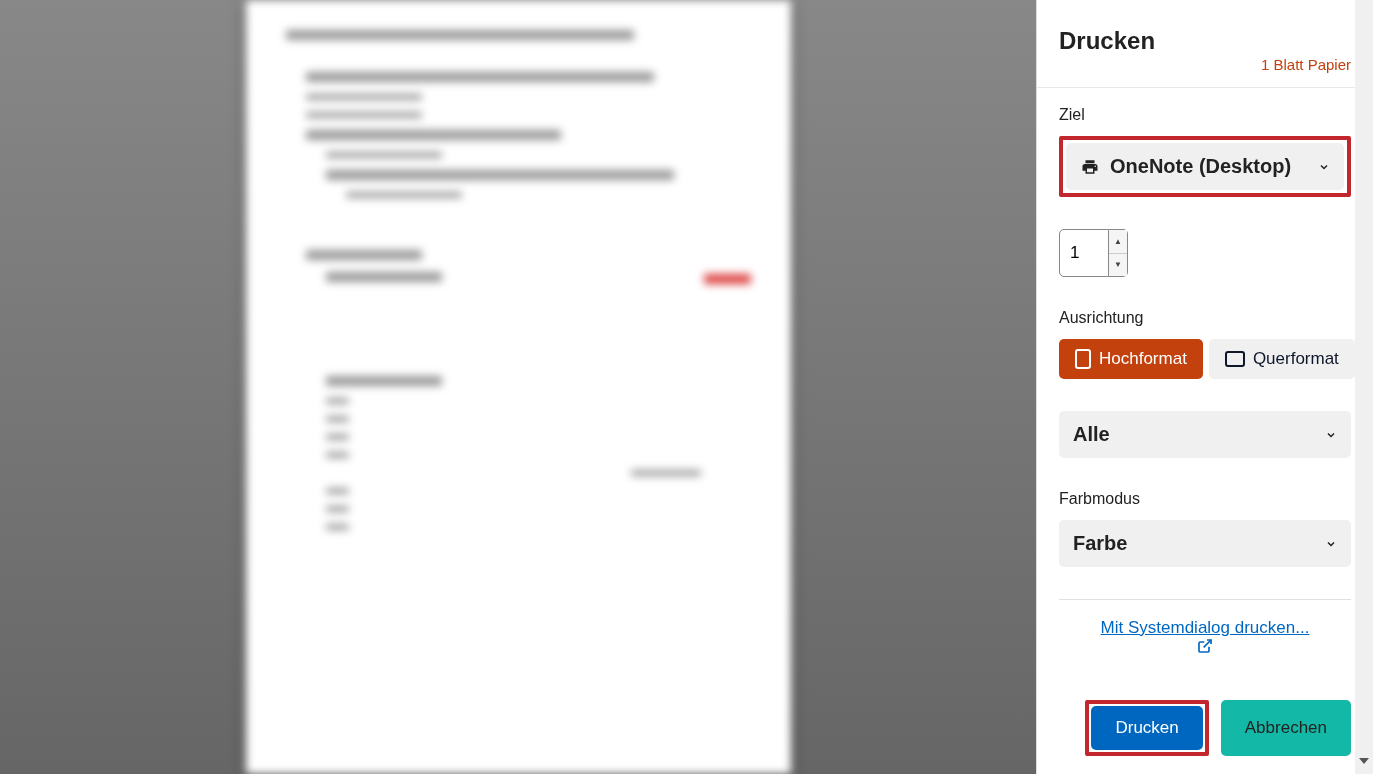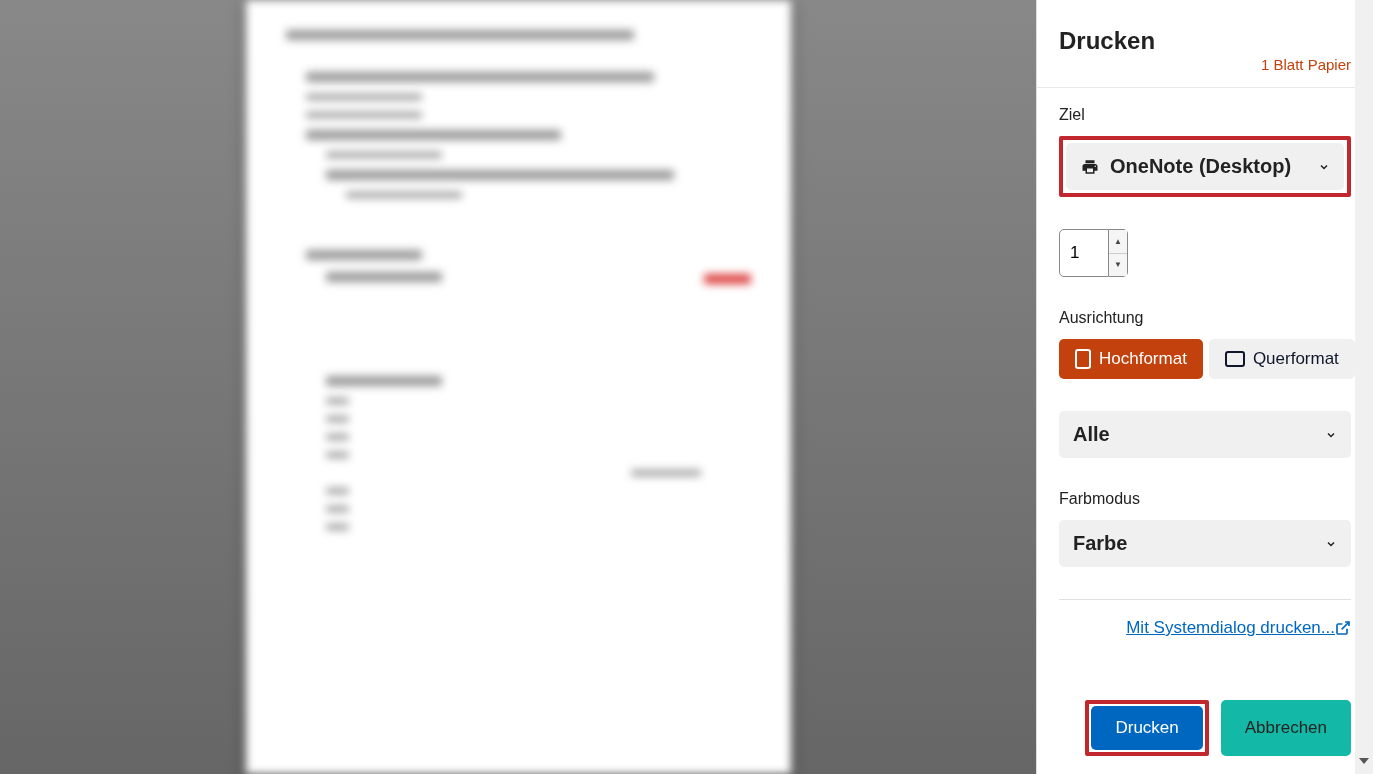--- a/index.html
+++ b/index.html
@@ -199,26 +199,27 @@
       justify-content: space-between;
       align-items: center;
       font-size: 17px;
       color: #222;
       cursor: pointer;
       padding: 4px 0;
       margin-bottom: 18px;
     }
     .system-dialog-link {
       display: flex;
-      justify-content: flex-end;
+      justify-content: space-between;
       align-items: center;
       color: #0067c0;
       text-decoration: underline;
       font-size: 17px;
       cursor: pointer;
+      flex-direction: column;
     }
     .external-icon {
       width: 16px;
       height: 16px;
     }
     .sidebar-footer {
       display: flex;
       justify-content: flex-end;
       gap: 12px;
       padding: 14px 22px 18px 22px;

